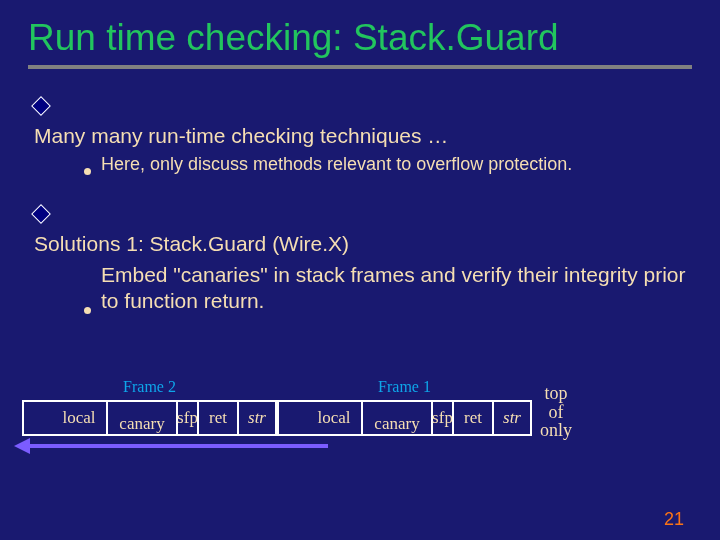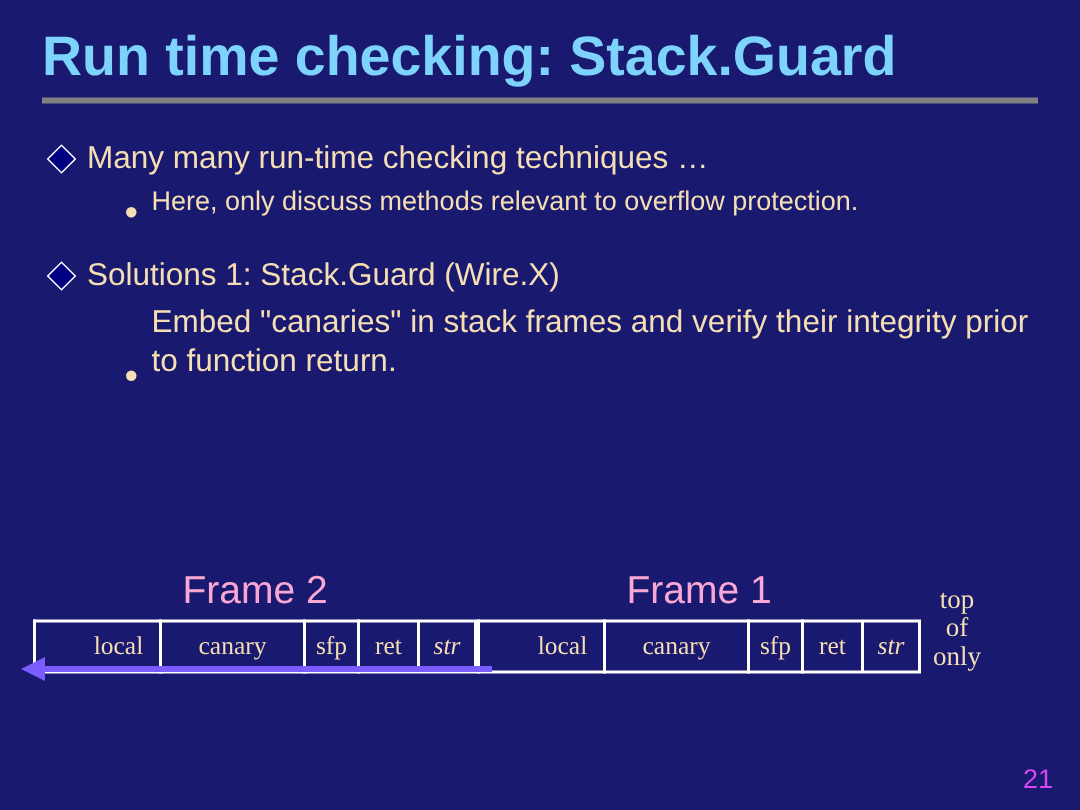--- a/index.html
+++ b/index.html
@@ -6,37 +6,38 @@
   html, body { width: 720px; height: 540px; }
   body {
     background: #191970;
     color: #fff;
     font-family: "Comic Sans MS", "Comic Sans", cursive, sans-serif;
     position: relative;
     overflow: hidden;
   }
   .slide { padding: 18px 28px 0 28px; }
   .title {
-    color: #7dd3fc;
+    color: #22c55e;
     font-size: 37px;
-    font-weight: 700;
+    font-weight: 400;
     line-height: 1.1;
     margin-bottom: 2px;
   }
   .rule {
     height: 0;
     border-bottom: 4px solid #808080;
     margin: 6px 0 24px 0;
   }
   .content { color: #f5deb3; font-size: 21px; line-height: 1.25; }
   .bullet1 {
     display: flex;
     align-items: flex-start;
     gap: 10px;
     margin: 0 0 4px 6px;
+    flex-direction: column;
   }
   .diamond {
     width: 14px; height: 14px;
     background: #000080;
     border: 1px solid #fff;
     transform: rotate(45deg);
     flex: none;
     margin-top: 6px;
   }
   .bullet2 {
@@ -56,23 +57,23 @@
   .spacer { height: 22px; }
 
   .diagram {
     position: absolute;
     left: 22px; right: 22px;
     top: 378px;
   }
   .frames { display: flex; align-items: flex-end; }
   .frame { display: flex; flex-direction: column; align-items: center; }
   .frame-label {
-    font-family: Liberation Sans, sans-serif;
-    color: #f9a8d4;
-    font-size: 26px;
+    font-family: Liberation Serif, serif;
+    color: #0ea5e9;
+    font-size: 16px;
     margin-bottom: 4px;
   }
   .cells { display: flex; }
   .cell {
     border: 2px solid #fff;
     border-right: none;
     height: 36px;
     display: flex;
     align-items: center;
     justify-content: center;
@@ -80,22 +81,22 @@
     padding: 0 2px;
   }
   .cell:last-child { border-right: 2px solid #fff; }
   .ctext {
     font-family: "Bookman Old Style", Georgia, serif;
     color: #f5deb3;
     font-size: 17px;
     white-space: nowrap;
   }
   .w-local  { width: 84px; padding-left: 30px; }
-  .w-canary { width: 96px; }
-  .w-sfp    { width: 36px; }
+  .w-canary { width: 70px; align-items: flex-end; }
+  .w-sfp    { width: 21px; }
   .w-ret    { width: 40px; }
   .w-str    { width: 40px; font-style: italic; }
 
   .tos {
     font-family: "Bookman Old Style", Georgia, serif;
     color: #f5deb3;
     font-size: 18px;
     line-height: 1.05;
     text-align: center;
     margin-left: 8px;
@@ -114,22 +115,22 @@
   .arrow::before {
     content: "";
     position: absolute;
     left: -14px; top: -10px;
     border-right: 16px solid #7b5cff;
     border-top: 8px solid transparent;
     border-bottom: 8px solid transparent;
   }
   .pagenum {
     position: absolute;
-    right: 18px; bottom: 10px;
-    color: #d946ef;
+    right: 36px; bottom: 10px;
+    color: #f97316;
     font-family: Arial, sans-serif;
     font-size: 18px;
   }
 </style>
 </head>
 <body>
 
 <div class="slide">
   <div class="title">Run time checking: Stack.Guard</div>
   <div class="rule"></div>

